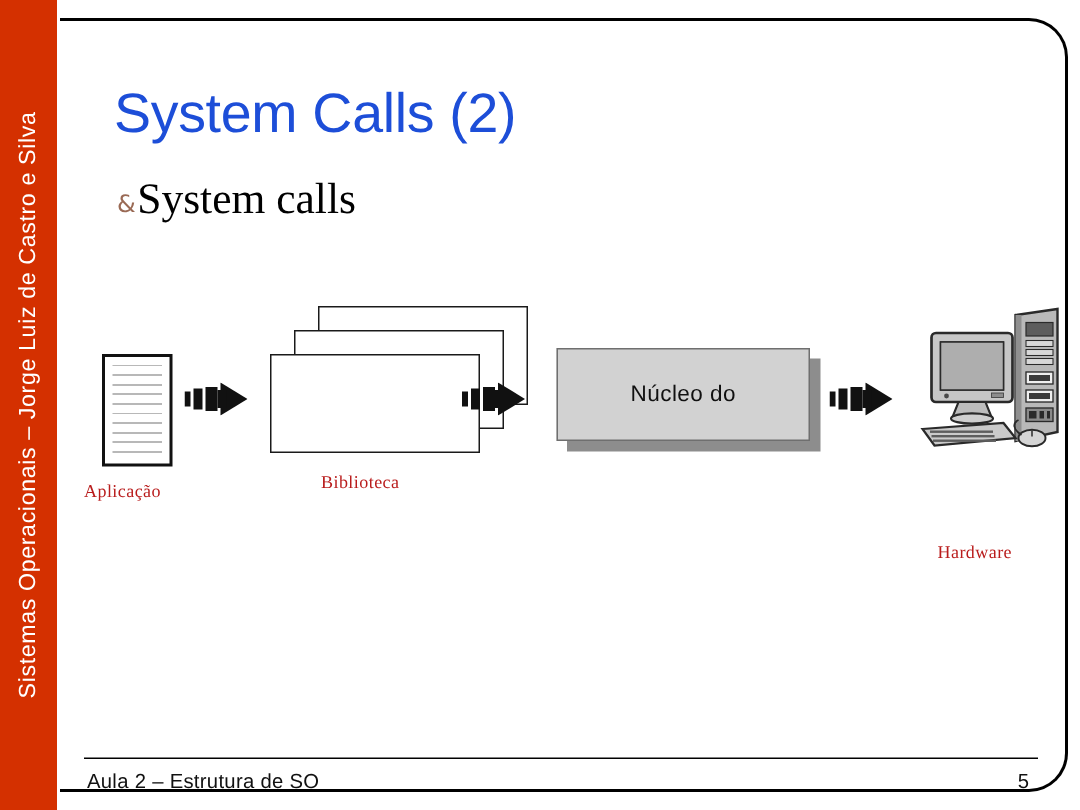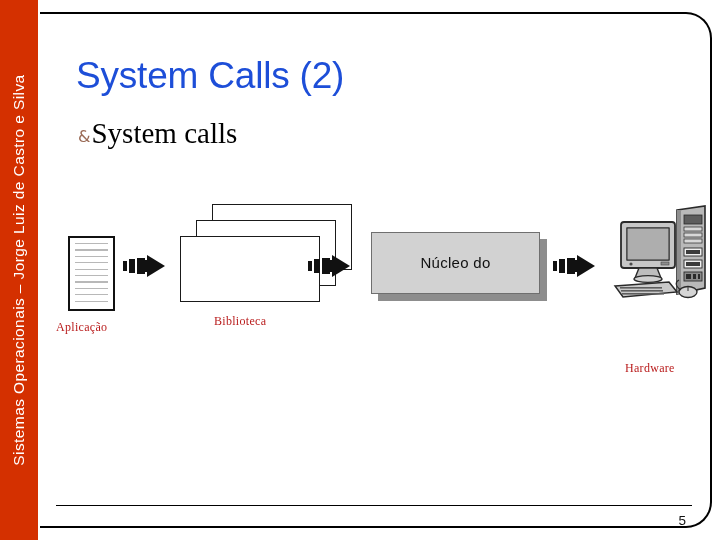--- a/index.html
+++ b/index.html
@@ -352,15 +352,16 @@
           <line x1="83" y1="85" x2="83" y2="89" stroke="#2a2a2a" stroke-width="1"></line>
           <path d="M76,88 C70,84 70,80 74,78" fill="none" stroke="#2a2a2a" stroke-width="1.2"></path>
         </g>
       </svg>
     </div>
     <div class="caption" style="left:585px; top:130px;margin-top:41px;">Hardware</div>
 
   </div>
 
   <div id="footer-rule"></div>
+  <div id="footer-left">Aula 2 – Estrutura de SO</div>
   <div id="footer-page">5</div>
 
 </div>
 
 </body></html>

